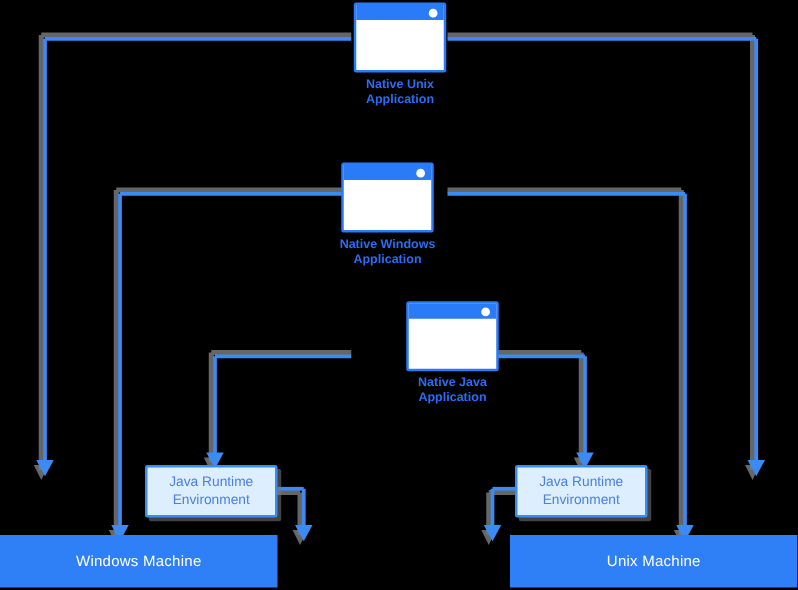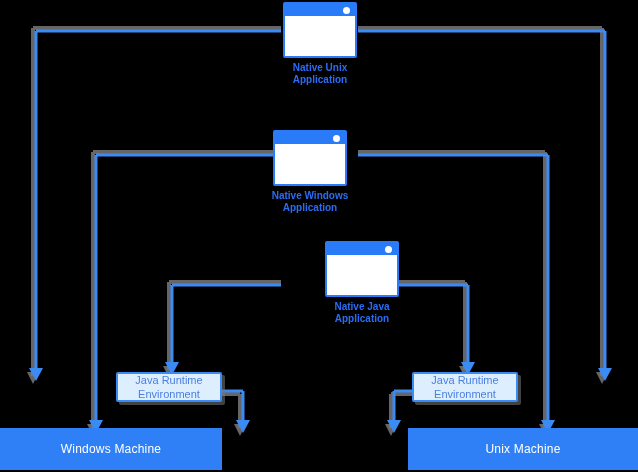--- a/index.html
+++ b/index.html
@@ -41,21 +41,21 @@
     color:#2a6cf4;
     font-size:10px;
     font-weight:bold;
     line-height:12px;
     white-space:pre-line;
   }
 
   
   .jre{
     position:absolute;
-    width:106px;height:30px;
+    width:106px;height:42px;
     box-sizing:border-box;
     border:2px solid #3b8bf5;
     background:#ddeeff;
     border-radius:2px;
     display:flex;align-items:center;justify-content:center;
     color:#4a7fe0;
     font-size:11px;
     line-height:14px;
     text-align:center;
     white-space:pre-line;

